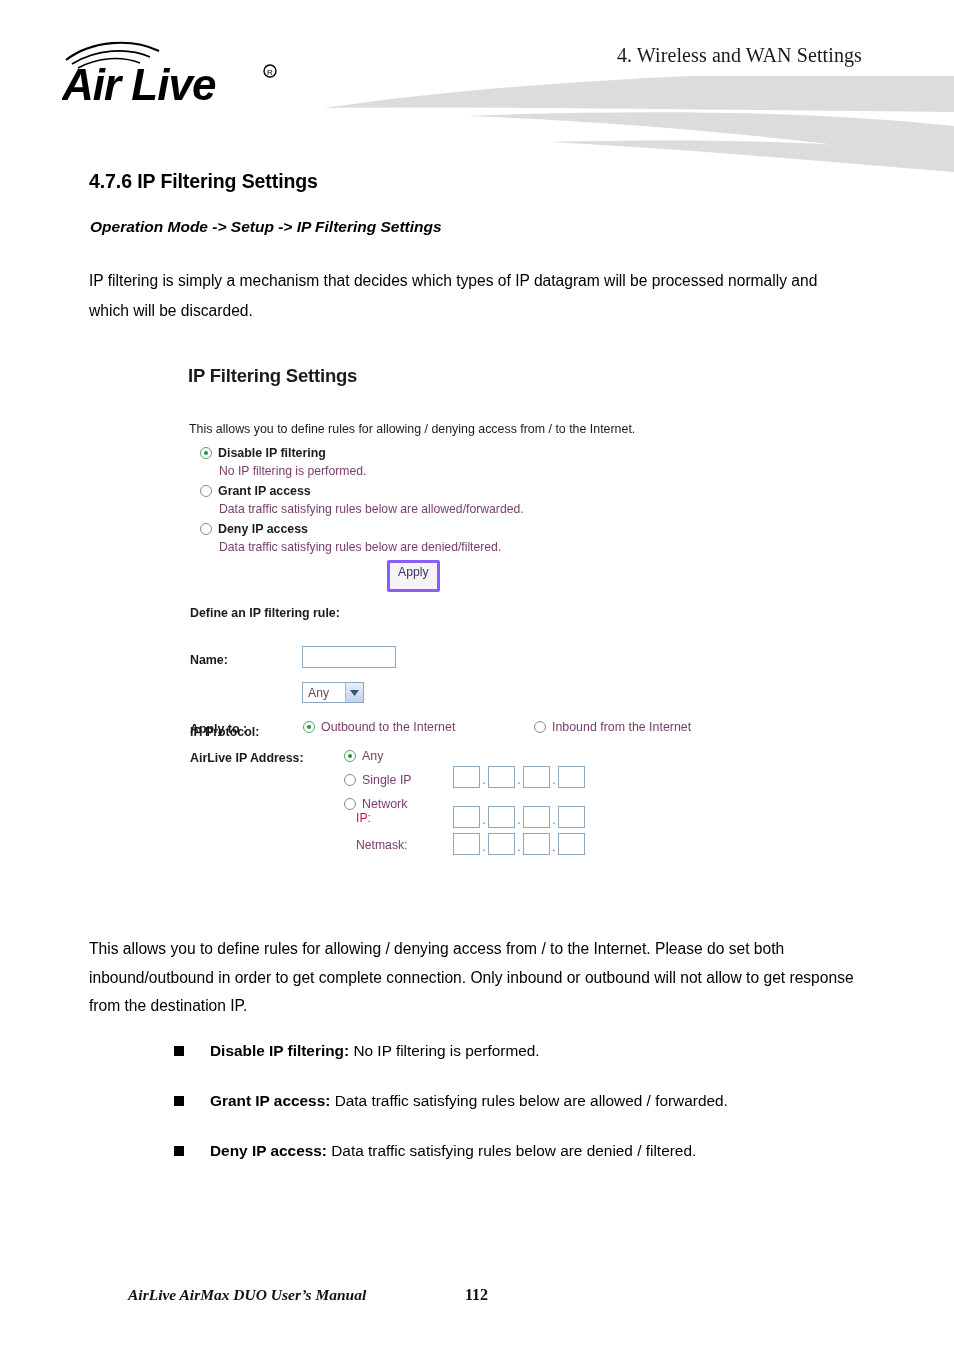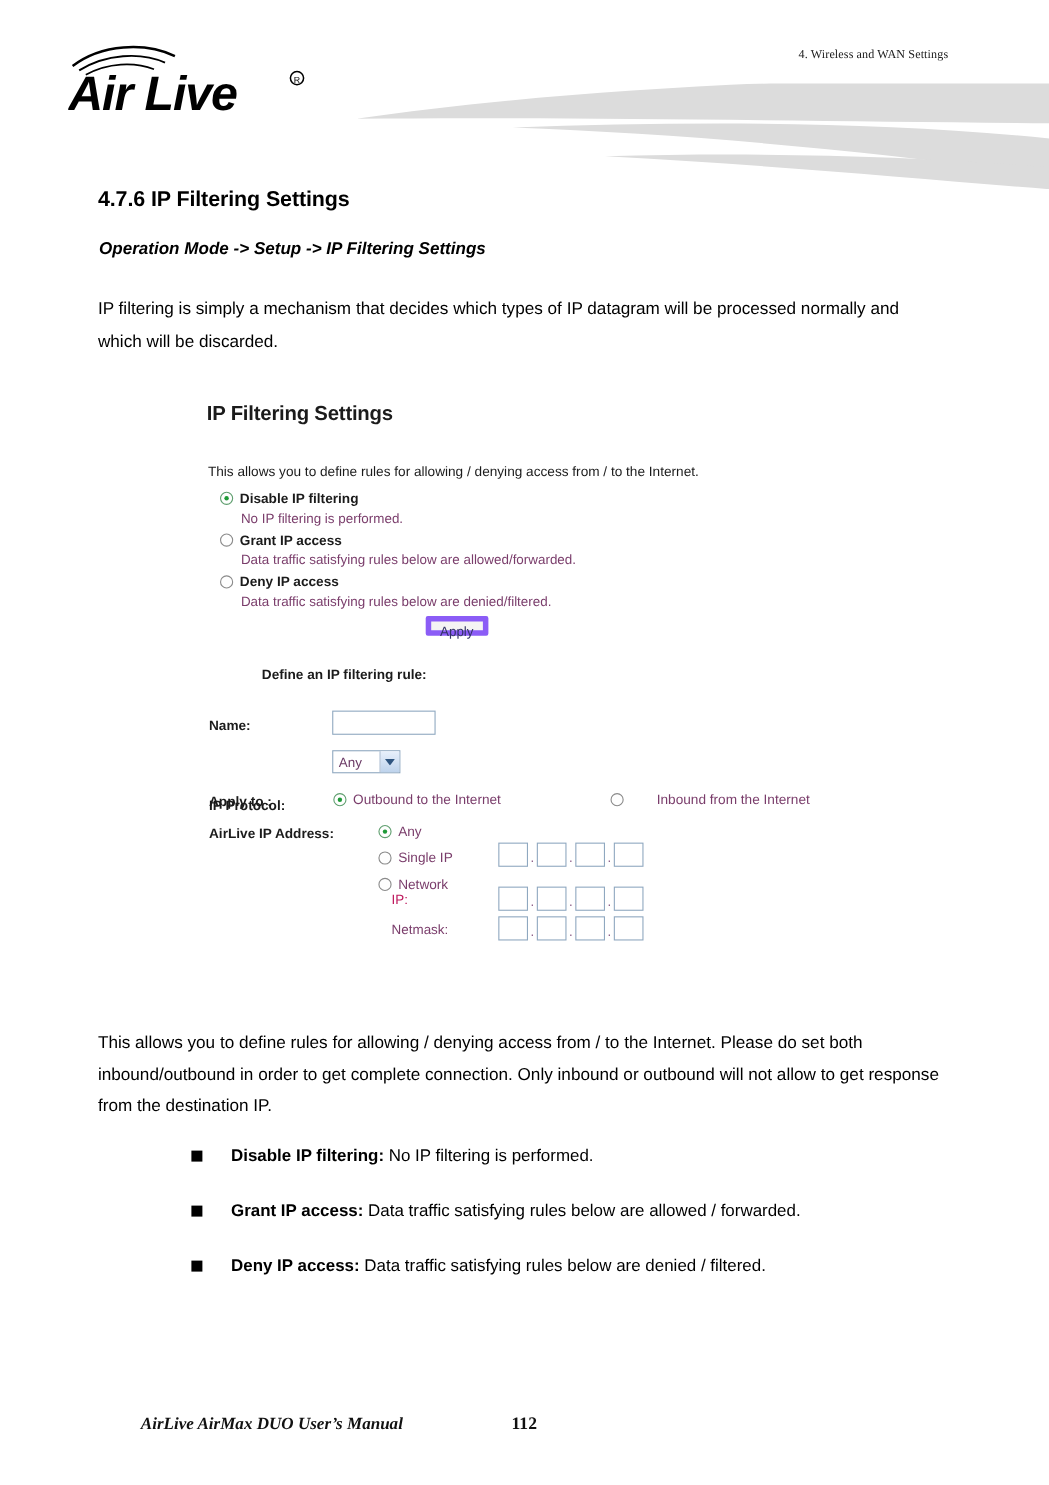--- a/index.html
+++ b/index.html
@@ -18,21 +18,21 @@
     position: absolute;
     top: 0; left: 0;
     width: 954px;
     height: 160px;
   }
   #header-chapter {
     position: absolute;
     top: 44px;
     right: 92px;
     font-family: "Liberation Serif", serif;
-    font-size: 11px;
+    font-size: 20px;
     color: #1a1a1a;
     letter-spacing: 0.1px;
     white-space: nowrap;
   }
 
   
   #logo {
     position: absolute;
     top: 38px;
     left: 62px;
@@ -157,40 +157,39 @@
     border-radius: 50%;
     background: #1e9a37;
   }
   .radio.checked.green-ring { border-color: #5e9e6e; }
 
   #apply-button {
     position: absolute;
     top: 195px;
     left: 199px;
     min-width: 48px;
-    height: 18px;
+    height: 32px;
     padding: 0 8px;
     font-size: 12.2px;
     color: #333366;
     background: #f4f4f4;
-    border: 5px solid #8b5cf6;
+    border: 3px solid #8b5cf6;
     border-radius: 2px;
     line-height: 18px;
     text-align: center;
     font-family: "Liberation Sans", sans-serif;
   }
 
   #define-rule-label {
     position: absolute;
     top: 241px;
     left: 2px;
     font-size: 12.4px;
     font-weight: bold;
     color: #1b1b1b;
-    margin-left: 48px;
   }
 
   .form-label {
     position: absolute;
     font-size: 12.4px;
     font-weight: bold;
     color: #1b1b1b;
     white-space: nowrap;
   }
   #label-name { top: 288px; left: 2px; }
@@ -235,21 +234,21 @@
     background: linear-gradient(#e8f0fb, #bed3ec);
     border-left: 1px solid #a9bcd2;
     display: flex;
     align-items: center;
     justify-content: center;
   }
   #protocol-arrow svg { display: block; }
 
   
   #applyto-outbound { position: absolute; top: 352px; left: 104px; }
-  #applyto-inbound { position: absolute; top: 352px; left: 356px; gap: 24px; }
+  #applyto-inbound { position: absolute; top: 352px; left: 335px; }
   .radio-row.plain .radio-label {
     font-weight: normal;
     color: #7a3d6b;
   }
 
   
   #src-any { position: absolute; top: 381px; left: 145px; }
   #src-single { position: absolute; top: 405px; left: 145px; }
   #src-network { position: absolute; top: 429px; left: 145px; }
 

